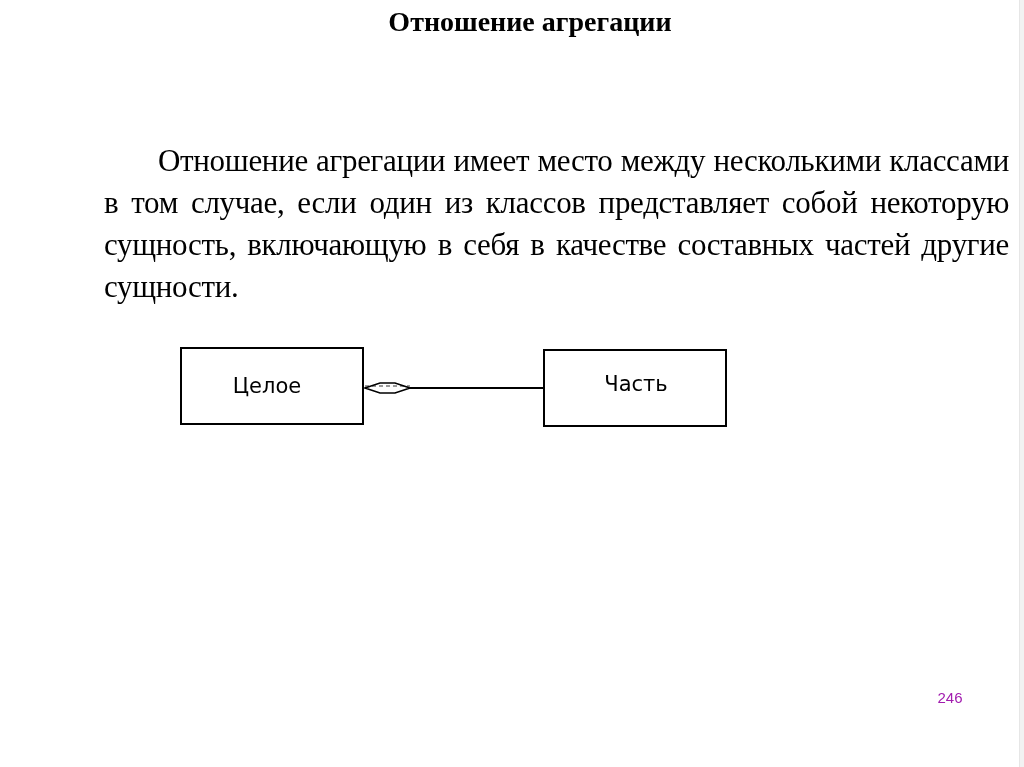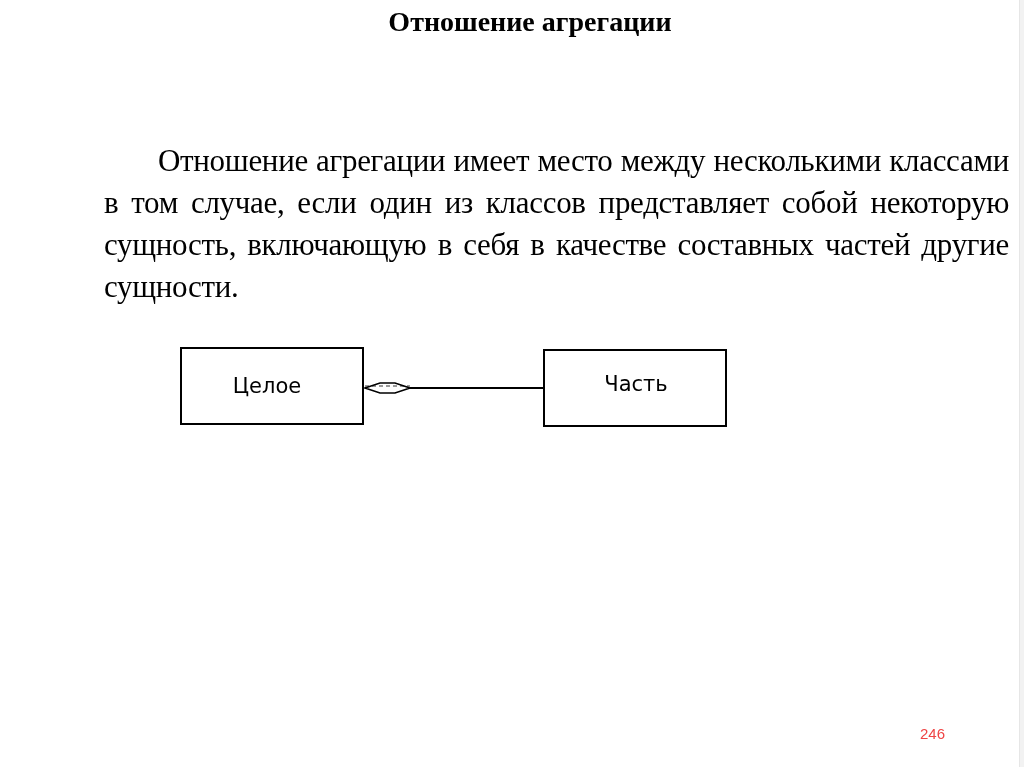--- a/index.html
+++ b/index.html
@@ -14,22 +14,22 @@
     font-family: "Liberation Serif", serif; font-weight: bold; font-size: 28px; line-height: 36px; padding-left: 25px;
   }
   .body-text {
     position: absolute; top: 140px; left: 60px; width: 905px;
     font-family: "Liberation Serif", serif; font-size: 31px; line-height: 42px;
     text-align: justify; text-indent: 54px; letter-spacing: -0.3px; margin-left: 44px;
   }
   .diagram { position: absolute; left: 0; top: 0; }
   .box-label { font-family: "DejaVu Sans", sans-serif; font-size: 21px; }
   .page-num {
-    position: absolute; top: 725px; left: 920px; width: 60px; 
-    font-family: "Liberation Sans", sans-serif; font-size: 15px; color: #ef4444;
+    position: absolute; top: 689px; left: 920px; width: 60px; text-align: center;
+    font-family: "Liberation Sans", sans-serif; font-size: 15px; color: #a21caf;
   }
 </style>
 </head>
 <body>
 
 <div class="edge"></div>
 
 <div class="title">Отношение агрегации</div>
 
 <div class="body-text">Отношение агрегации имеет место между несколькими классами в том случае, если один из классов представляет собой некоторую сущность, включающую в себя в качестве составных частей другие сущности.</div>

